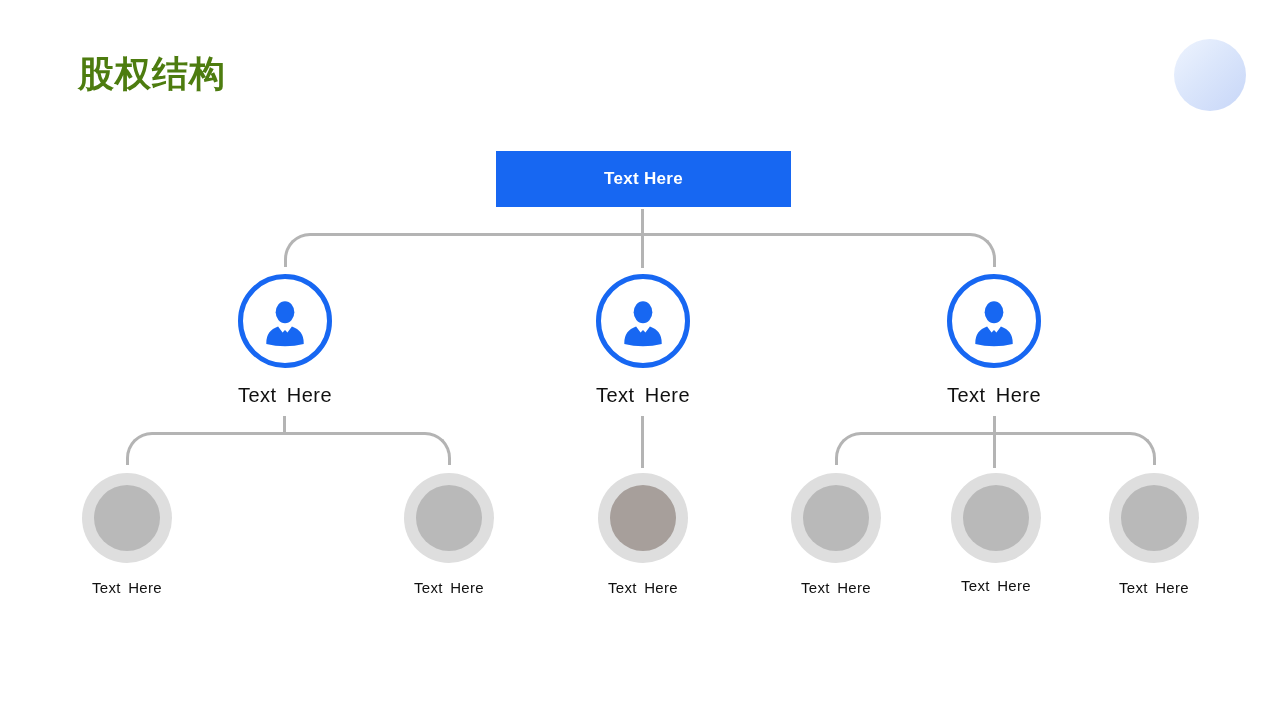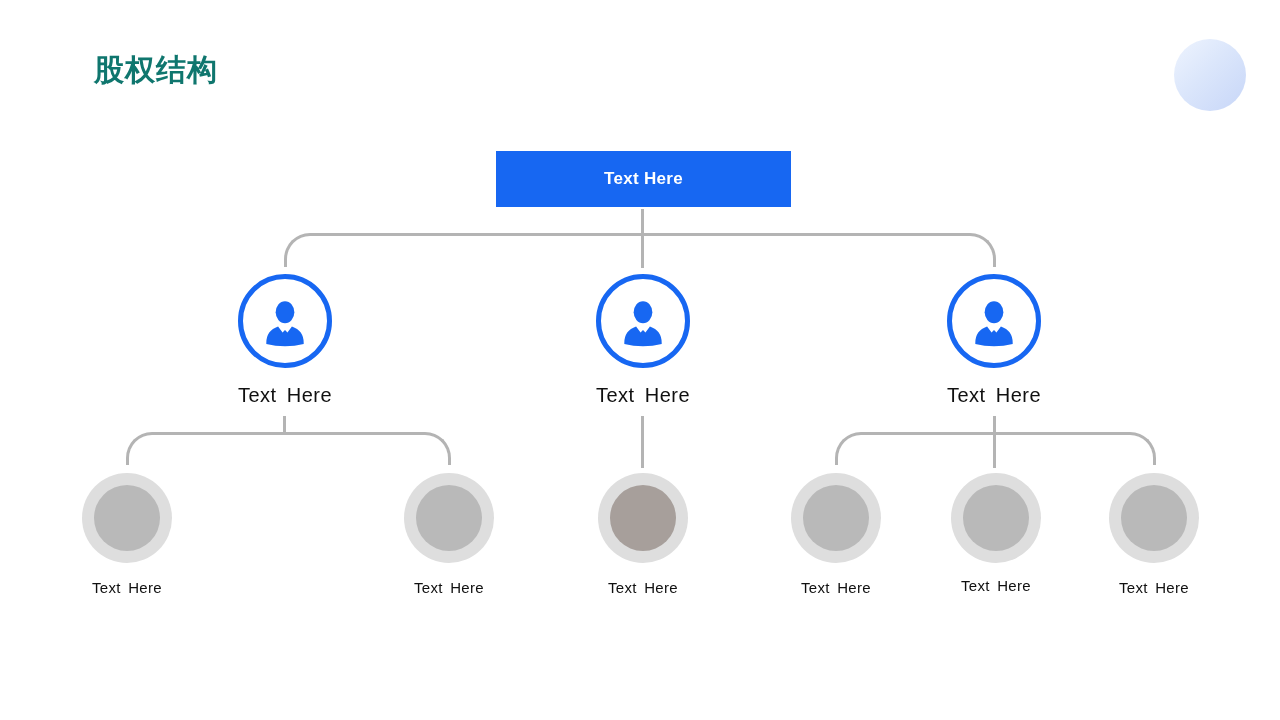--- a/index.html
+++ b/index.html
@@ -1,22 +1,22 @@
 <!DOCTYPE html>
 <html><head>
 <meta charset="utf-8">
 <style>
   html,body{margin:0;padding:0;background:#ffffff;}
   .slide{
     position:relative;width:1280px;height:720px;background:#ffffff;overflow:hidden;
     font-family:"Liberation Sans","DejaVu Sans",sans-serif;
   }
   .title{
-    position:absolute;left:94px;top:50px;font-size:30px;font-weight:900;
-    color:#0f766e;letter-spacing:1px;
+    position:absolute;left:78px;top:50px;font-size:36px;font-weight:900;
+    color:#4d7c0f;letter-spacing:1px;
   }
   .decor{
     position:absolute;left:1174px;top:39px;width:72px;height:72px;border-radius:50%;
     background:linear-gradient(135deg,#eef4fe 0%,#dbe6fb 45%,#c7d6f8 100%);
   }
   .rootbox{
     position:absolute;left:496px;top:151px;width:295px;height:56px;background:#1767F2;
     display:flex;align-items:center;justify-content:center;
   }
   .rootbox span{color:#ffffff;font-size:17px;font-weight:bold;letter-spacing:.3px;}

